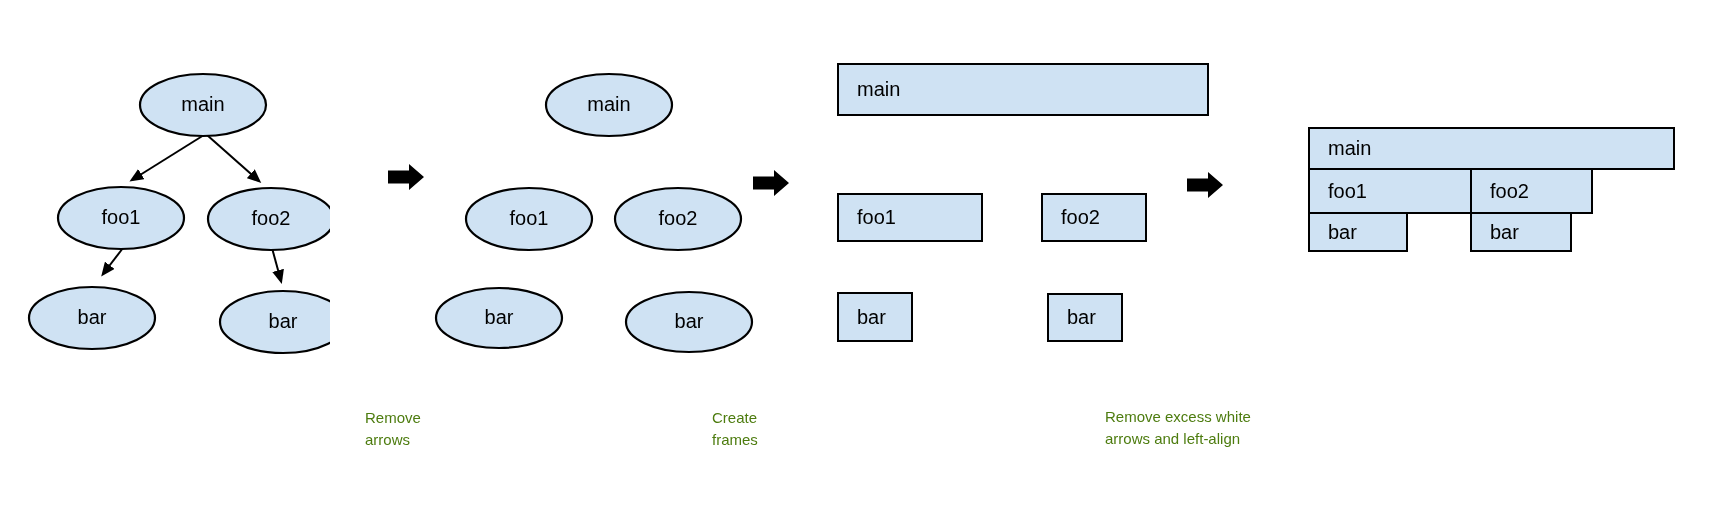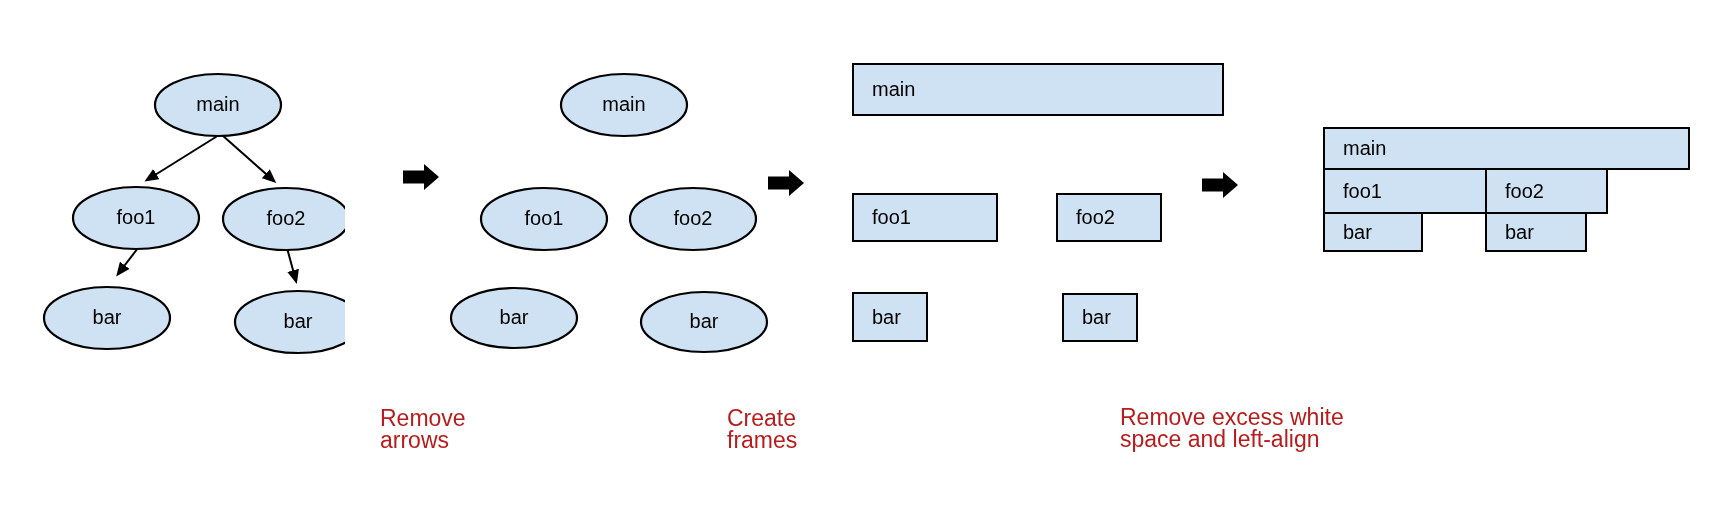--- a/index.html
+++ b/index.html
@@ -4,43 +4,42 @@
 <style>
   html, body { margin: 0; padding: 0; background: #ffffff; }
   .canvas {
     position: relative;
     width: 1697px;
     height: 506px;
     background: #ffffff;
     font-family: "Liberation Sans", sans-serif;
     color: #000000;
     overflow: hidden;
-    margin-left: 15px;
   }
   .stage-svg { position: absolute; }
   svg ellipse { stroke: #000000; stroke-width: 2.2; }
   svg line   { stroke: #000000; stroke-width: 2; }
   svg text   { font-size: 20px; fill: #000000; text-anchor: middle; font-family: "Liberation Sans", sans-serif; }
   .frame {
     position: absolute;
     background: #cfe2f3;
     border: 2px solid #000000;
     box-sizing: border-box;
     display: flex;
     align-items: center;
     padding-left: 18px;
     font-size: 20px;
     color: #000000;
   }
   .caption {
     position: absolute;
-    font-size: 23px;
+    font-size: 15px;
     line-height: 22px;
     white-space: pre-line;
-    color: #b91c1c;
+    color: #4d7c0f;
   }
   .block-arrow { position: absolute; }
 </style>
 </head>
 <body>
 
 <div class="canvas">
 
   <svg class="stage-svg" style="left:20px; top:60px;" width="310" height="300" viewBox="0 0 310 300">
     <defs>
@@ -141,15 +140,15 @@
   </div>
   <div class="frame" style="left:1470px; top:212px; width:102px; height:40px;">
     <span>bar</span>
   </div>
 
   <div class="caption" style="left:365px; top:407px;">Remove
 arrows</div>
   <div class="caption" style="left:712px; top:407px;">Create
 frames</div>
   <div class="caption" style="left:1105px; top:406px;">Remove excess white
-space and left-align</div>
+arrows and left-align</div>
 
 </div>
 
 </body></html>

